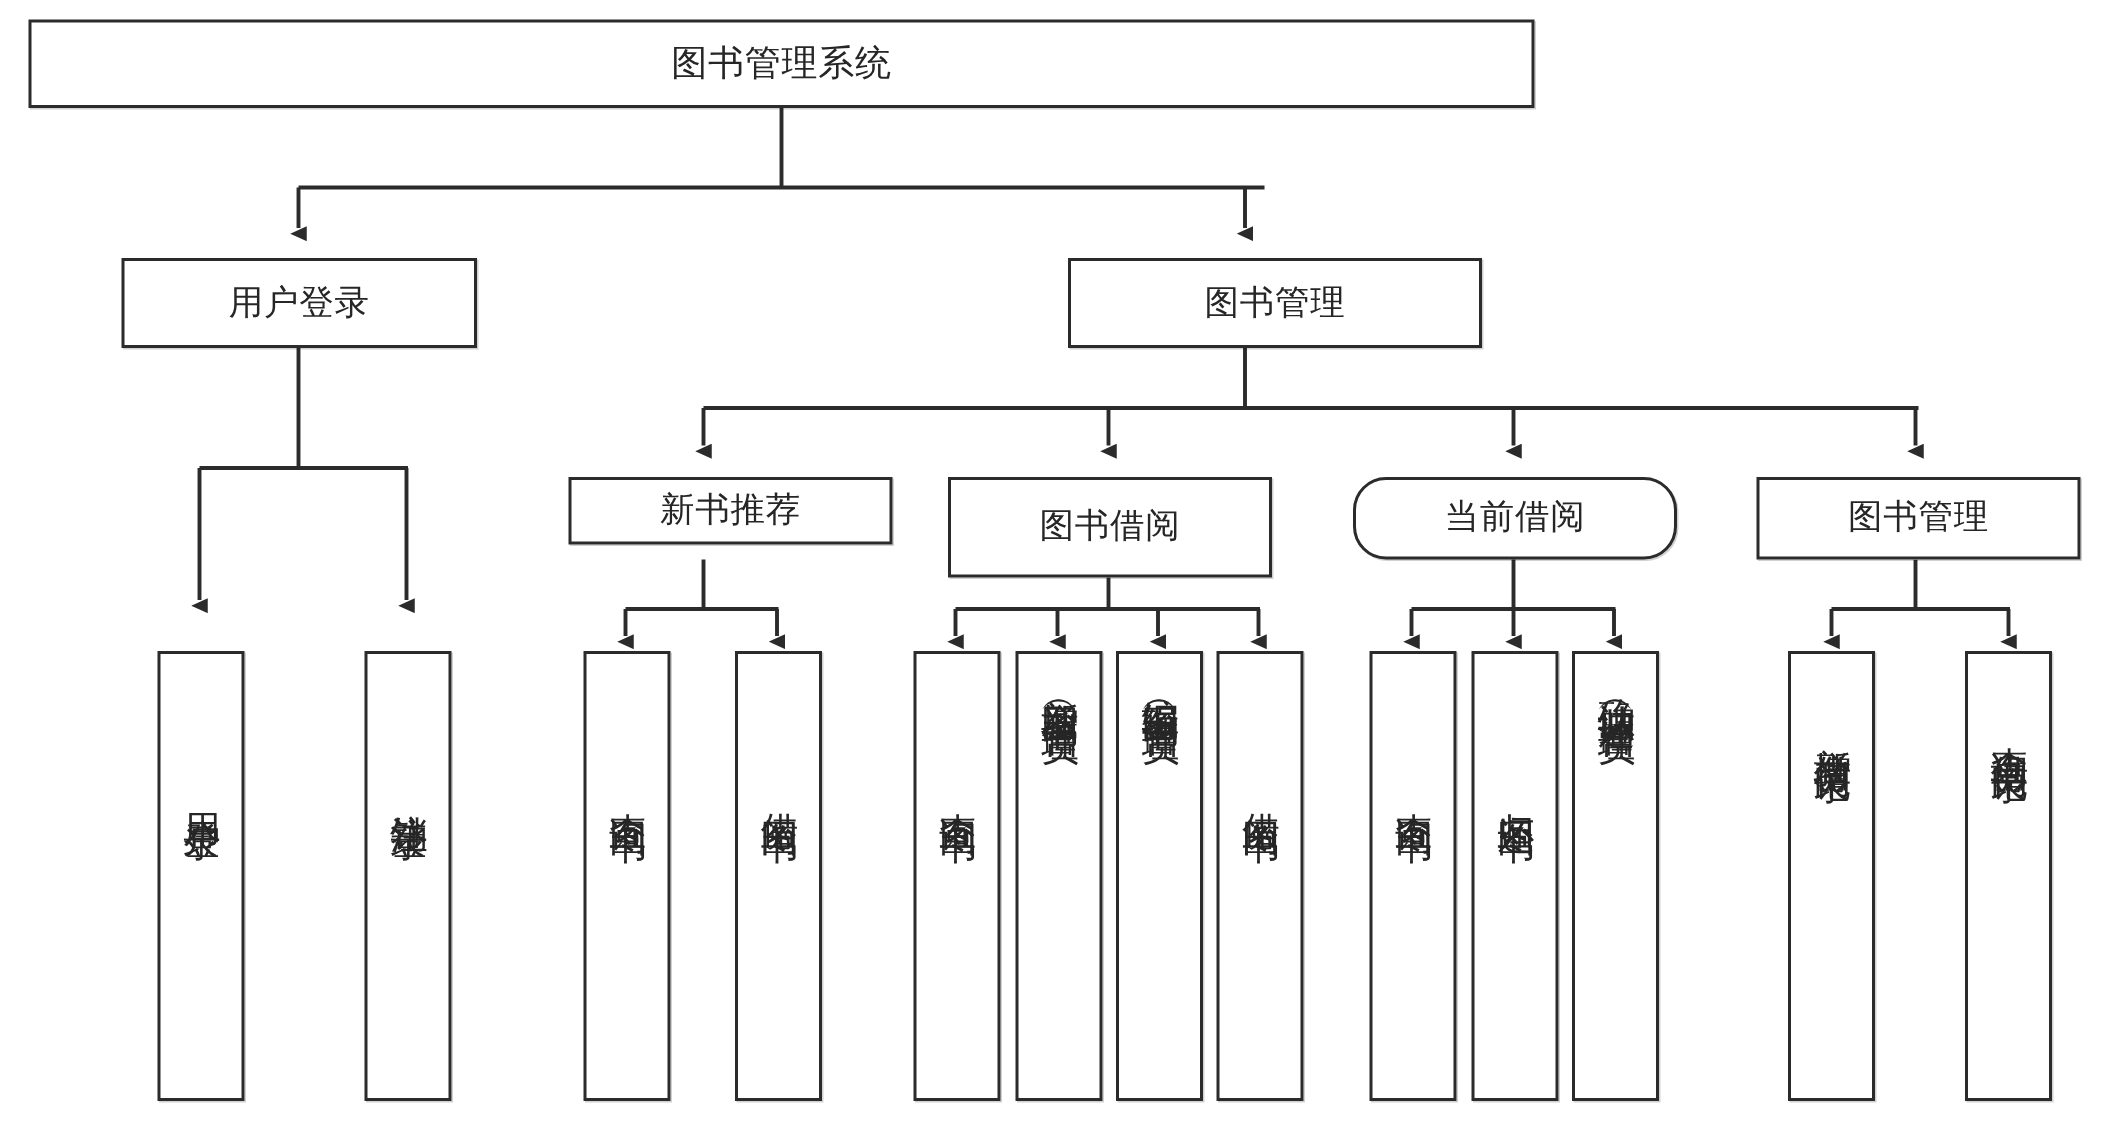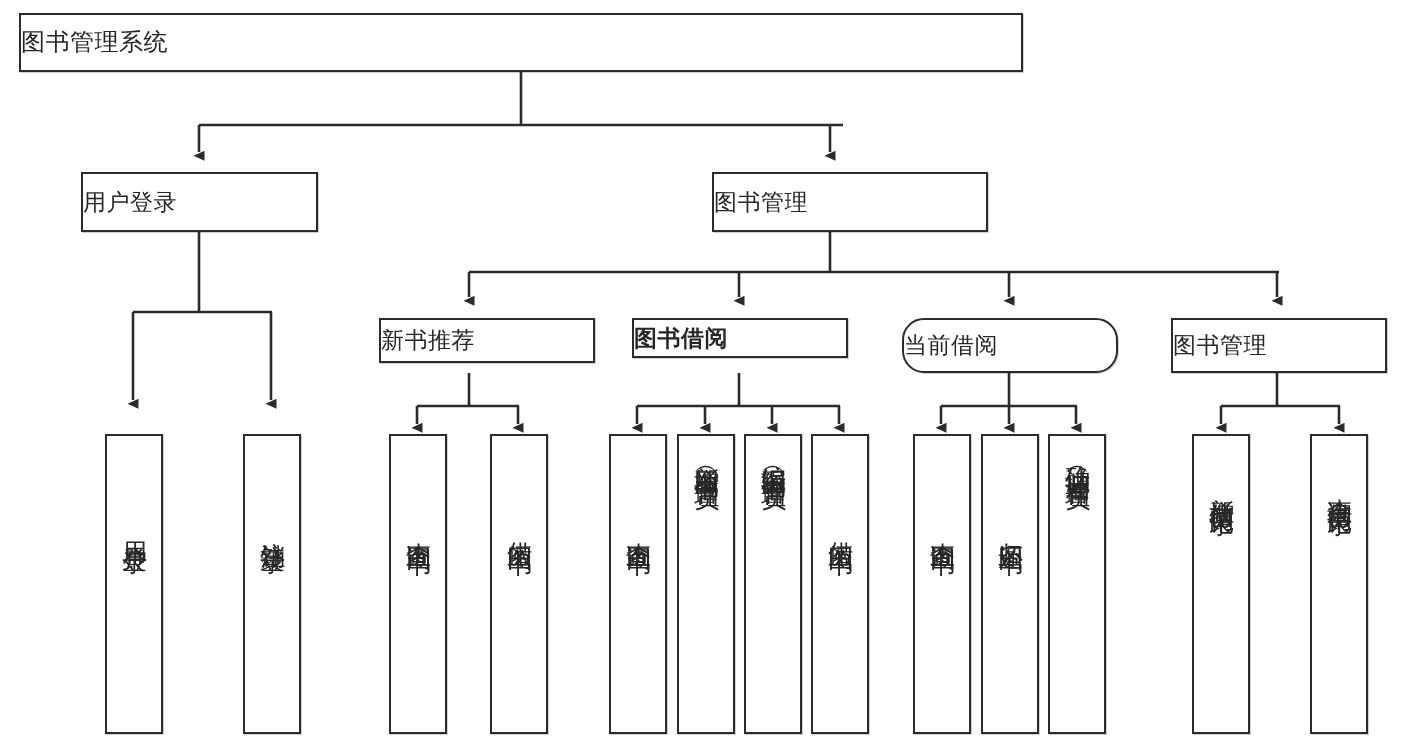--- a/index.html
+++ b/index.html
@@ -26,21 +26,21 @@
     height: 747px;
     pointer-events: none;
   }
   .node {
     position: absolute;
     box-sizing: border-box;
     background: #ffffff;
     border: 2.5px solid #2b2b2b;
     display: flex;
     align-items: center;
-    justify-content: flex-start;
+    justify-content: center;
     color: #262626;
     box-shadow: 1px 1px 0 rgba(0,0,0,0.18);
   }
   .node .label {
     display: block;
     text-align: center;
     line-height: 1.22;
     letter-spacing: 0.5px;
   }
   
@@ -139,21 +139,21 @@
   </div>
 
   <div class="node h" style="left:712px; top:172px; width:276px; height:60px;">
     <span class="label">图书管理</span>
   </div>
 
   <div class="node h" style="left:379px; top:318px; width:216px; height:45px;">
     <span class="label">新书推荐</span>
   </div>
 
-  <div class="node h" style="left:632px; top:318px; width:216px; height:40px;font-weight:bold;">
+  <div class="node h" style="left:632px; top:318px; width:216px; height:67px;">
     <span class="label">图书借阅</span>
   </div>
 
   <div class="node h" style="left:902px; top:318px; width:216px; height:55px;border-radius:22px;">
     <span class="label">当前借阅</span>
   </div>
 
   <div class="node h" style="left:1171px; top:318px; width:216px; height:55px;">
     <span class="label">图书管理</span>
   </div>

